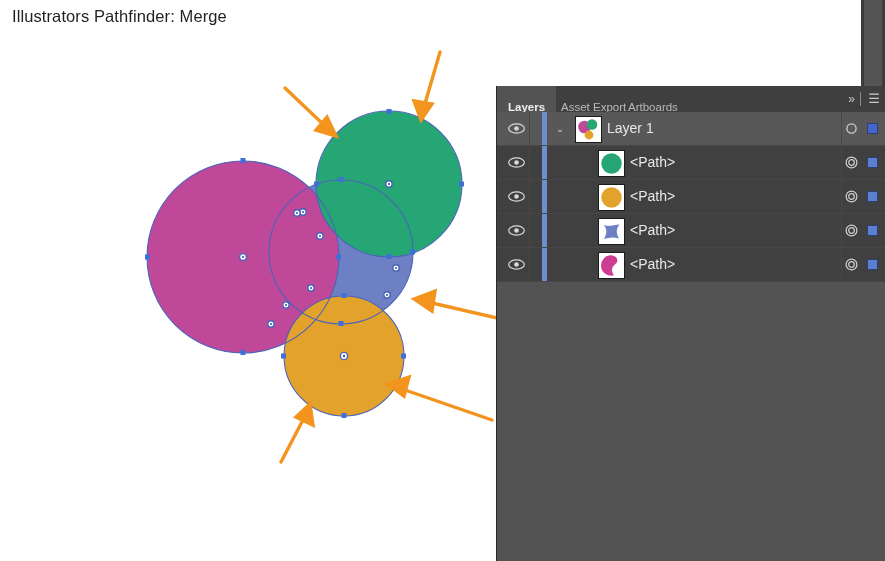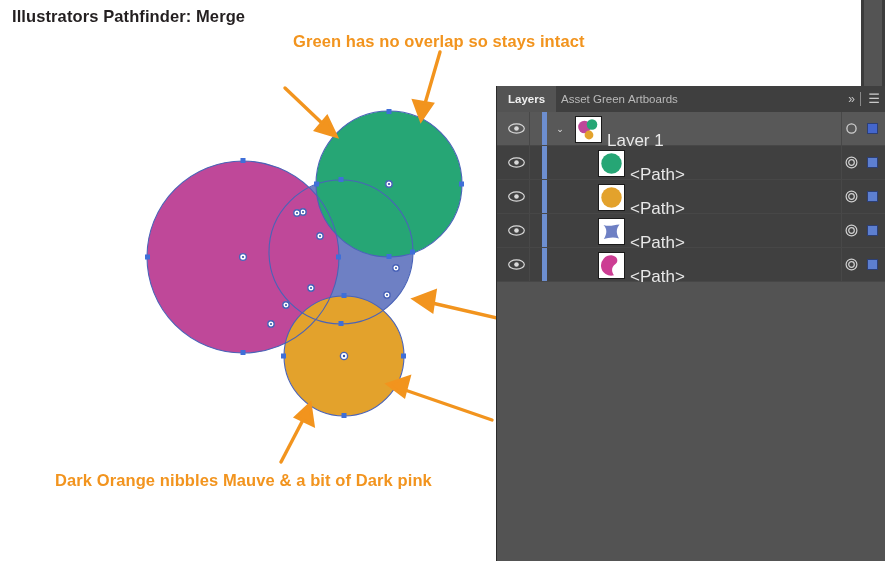--- a/index.html
+++ b/index.html
@@ -10,21 +10,21 @@
     -webkit-font-smoothing:antialiased;
   }
   #stage{position:absolute;left:0;top:0;width:885px;height:561px;overflow:hidden;}
 
   
   #canvas{position:absolute;left:0;top:0;width:885px;height:561px;background:#fff;}
 
   #artwork{position:absolute;left:0;top:0;width:885px;height:561px;}
 
   
-  .anno{position:absolute;white-space:nowrap;font-weight:700;}
+  .anno{position:absolute;white-space:nowrap;font-weight:400;}
   .anno.black{color:#231f20;font-size:16.5px;letter-spacing:.1px;}
   .anno.orange{color:#f2941e;font-size:16.5px;letter-spacing:.1px;}
   .anno.orange-light{color:#f4a32e;font-size:16.5px;letter-spacing:.1px;}
 
   #title-main{left:12px;top:7px;}
   #title-retain{left:435px;top:7px;}
   #t-green-no-overlap{left:293px;top:32px;}
   #t-green-nibbles{left:156px;top:68px;}
   #t-mauve-nibbles{left:601px;top:340px;}
   #t-dark-orange-intact{left:502px;top:417px;}
@@ -45,21 +45,21 @@
     border-left:1px solid #2b2b2b;
     color:#d6d6d6;
     font-size:11.5px;
   }
   #panel-tabbar{
     position:relative;height:26px;background:#3f3f3f;
     border-bottom:1px solid #2f2f2f;
   }
   .tab{
     position:absolute;top:0;height:26px;line-height:26px;
-    padding:0 11px;font-size:11.5px;color:#b9b9b9;cursor:default;
+    padding:8px 11px;font-size:11.5px;color:#b9b9b9;cursor:default;
   }
   .tab.active{background:#535353;color:#f0f0f0;font-weight:bold;}
   #tab-layers{left:0;}
   #tab-asset{left:53px;}
   #tab-artboards{left:120px;}
   #panel-collapse{
     position:absolute;right:32px;top:0;height:26px;line-height:26px;
     font-size:12px;color:#c5c5c5;letter-spacing:-1px;cursor:default;
   }
   #panel-divider{
@@ -103,21 +103,21 @@
   .thumb{
     position:absolute;top:4px;width:25px;height:25px;
     background:#ffffff;border:1px solid #1b1b1b;overflow:hidden;
   }
   .thumb.layer{left:78px;}
   .thumb.child{left:101px;}
   .thumb svg{display:block;}
 
   .row-label{
     position:absolute;top:0;height:33px;line-height:33px;
-    font-size:17px;color:#e8e8e8;cursor:default;margin-top:12px;
+    font-size:14px;color:#e8e8e8;cursor:default;
   }
   .row-label.layer{left:110px;}
   .row-label.child{left:133px;}
 
   .target{
     position:absolute;right:28px;top:0;height:33px;
     display:flex;align-items:center;cursor:default;
   }
   .target svg{display:block;}
   .selbox{
@@ -241,34 +241,32 @@
         <line x1="492" y1="420" x2="405" y2="390" stroke-linecap="round"></line>
         <polygon points="388,384 409,377 404,396"></polygon>
 
         <line x1="281" y1="462" x2="304" y2="418" stroke-linecap="round"></line>
         <polygon points="310,404 313,425 296,417"></polygon>
       </g>
     </svg>
 
     <div class="anno black" id="title-main">Illustrators Pathfinder: Merge</div>
 
-    <div class="anno orange" id="t-green-no-overlap">Green has no overlap so stays intact</div>
     <div class="anno orange-light" id="t-mauve-nibbles">Mauve nibbles Dark Pink</div>
     <div class="anno orange-light" id="t-dark-orange-intact">Dark Orange has no overlap so stays intact</div>
-    <div class="anno orange" id="t-dark-orange-nibbles">Dark Orange nibbles Mauve &amp; a bit of Dark pink</div>
   </div>
 
   <div id="right-strip"></div>
   <div id="right-strip-inner"></div>
 
   <div id="layers-panel">
 
     <div id="panel-tabbar">
       <div class="tab active" id="tab-layers">Layers</div>
-      <div class="tab" id="tab-asset">Asset Green</div>
+      <div class="tab" id="tab-asset">Asset Export</div>
       <div class="tab" id="tab-artboards">Artboards</div>
       <div id="panel-collapse">»</div>
       <div id="panel-divider"></div>
       <div id="panel-menu">☰</div>
     </div>
 
     <div id="panel-corner"></div>
 
     <div id="rows">
 

